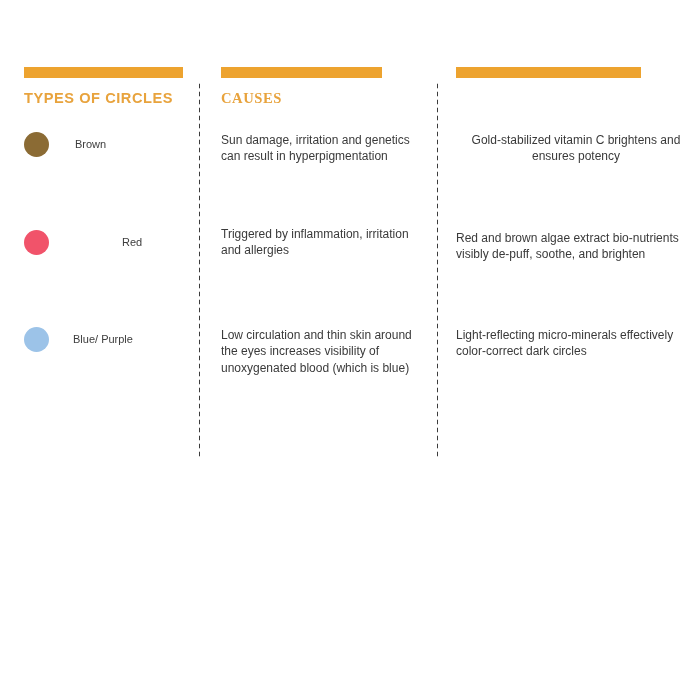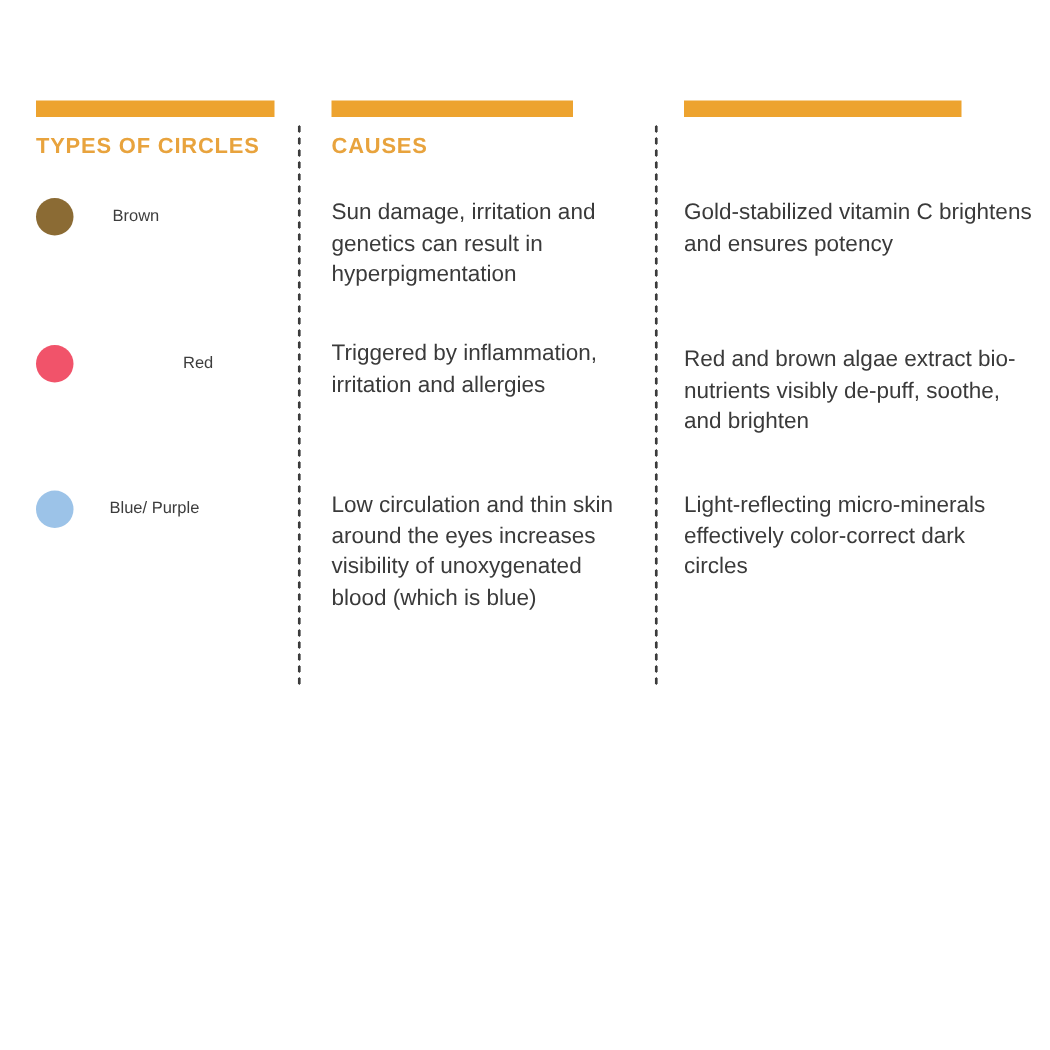--- a/index.html
+++ b/index.html
@@ -49,21 +49,21 @@
     position: absolute;
     top: 91px;
     font-size: 14.6px;
     font-weight: bold;
     letter-spacing: 0.55px;
     color: #e8a33d;
     white-space: nowrap;
     line-height: 1;
   }
   .col-head.h1 { left: 24px; }
-  .col-head.h2 { left: 221px; }
+  .col-head.h2 { left: 221px; font-family: Liberation Serif, serif; }
   .col-head.h3 { left: 456px; }
 
   
   .legend-row {
     position: absolute;
     display: flex;
     align-items: center;
   }
   .legend-row.r1 { left: 24px; top: 132px; }
   .legend-row.r2 { left: 24px; top: 230px; gap: 47px; }
@@ -84,29 +84,29 @@
     font-size: 11px;
     color: #3d3d3d;
     line-height: 1;
     white-space: nowrap;
   }
   .legend-row.r3 .legend-label { margin-left: 24px; }
 
   
   .cell {
     position: absolute;
-    font-size: 15px;
+    font-size: 12px;
     line-height: 1.37;
     color: #3a3a3a;
   }
   .cell.c2-1 { left: 221px; top: 132px; width: 196px; }
   .cell.c2-2 { left: 221px; top: 226px; width: 200px; }
   .cell.c2-3 { left: 221px; top: 327px; width: 196px; }
 
-  .cell.c3-1 { left: 456px; top: 132px; width: 240px; }
+  .cell.c3-1 { left: 456px; top: 132px; width: 240px; text-align: center; }
   .cell.c3-2 { left: 456px; top: 230px; width: 232px; }
   .cell.c3-3 { left: 456px; top: 327px; width: 220px; }
 </style>
 </head>
 <body>
 
 <div class="infographic">
 
   <div class="divider d1"></div>
   <div class="divider d2"></div>

